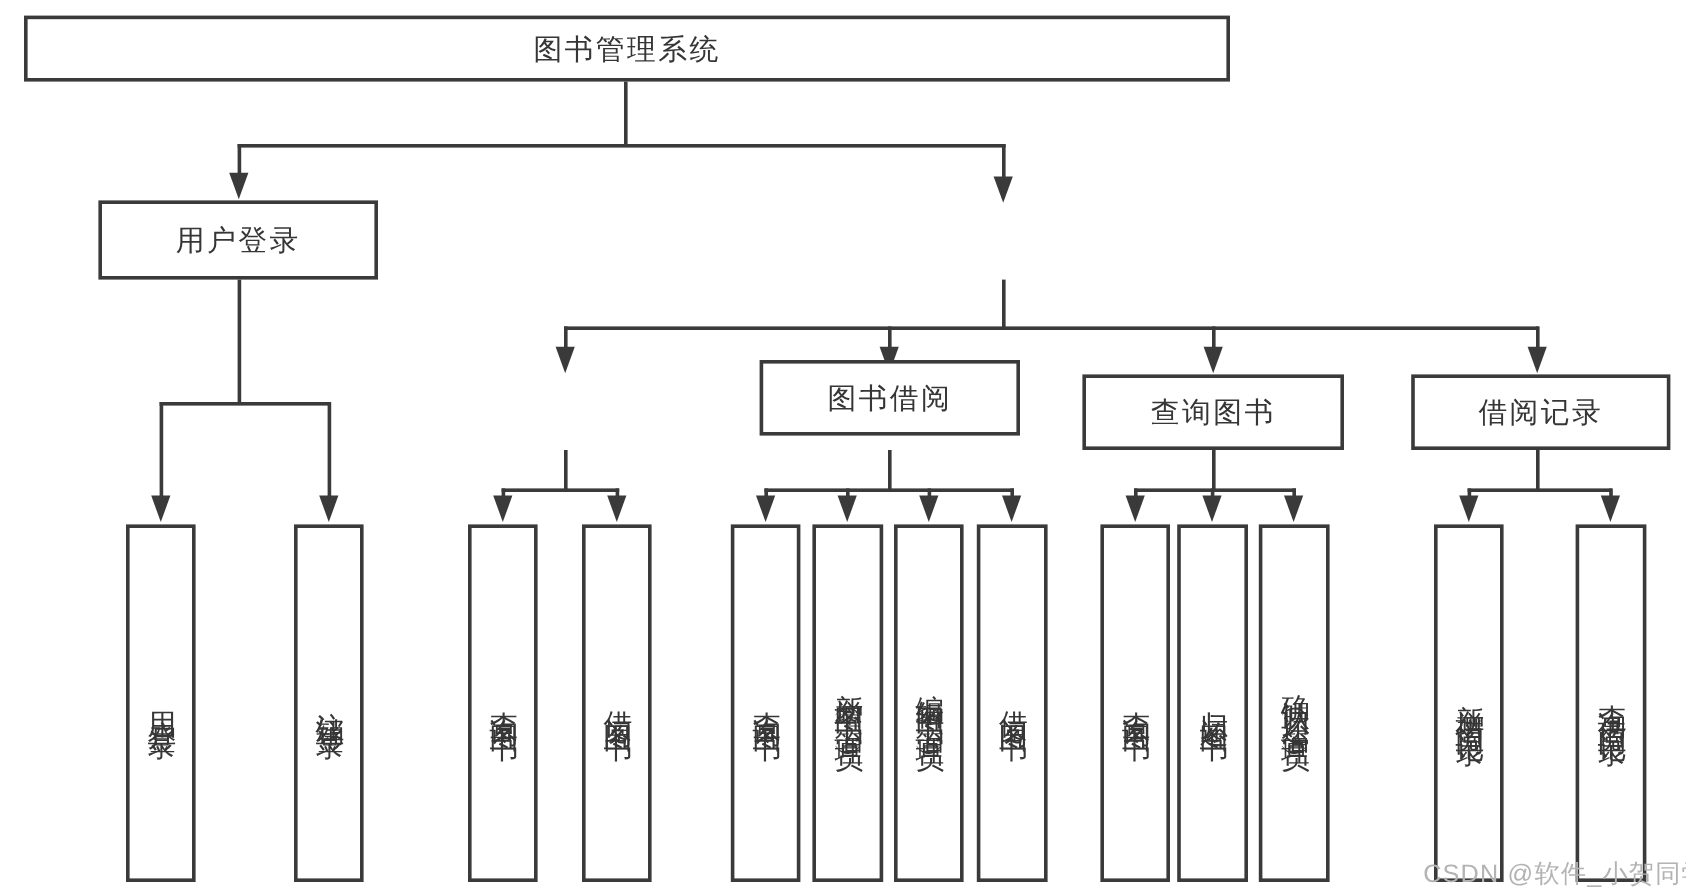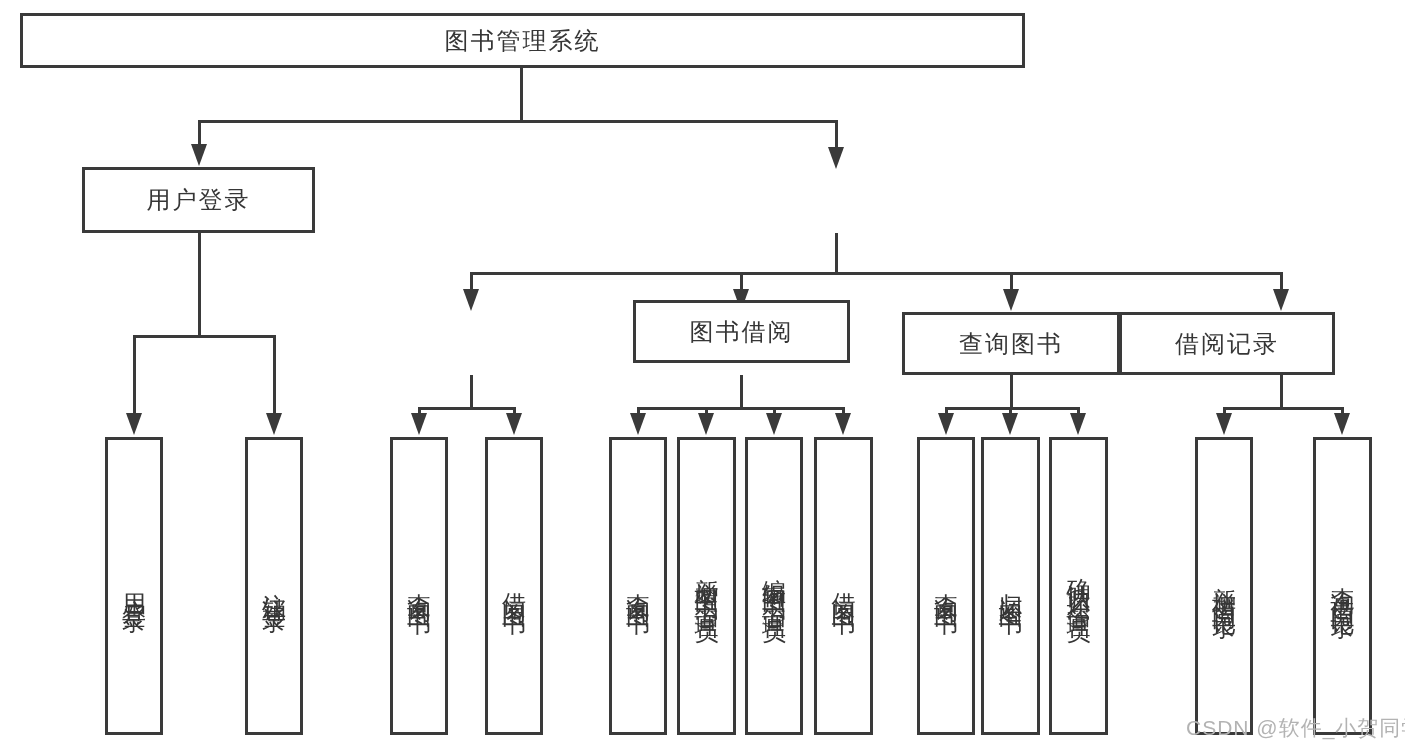--- a/index.html
+++ b/index.html
@@ -90,21 +90,21 @@
   <div class="arrow" style="left:463px; top:289px"></div>
   <div class="vline" style="left:740px; top:272px; height:18px"></div>
   <div class="arrow" style="left:733px; top:289px"></div>
   <div class="vline" style="left:1010px; top:272px; height:18px"></div>
   <div class="arrow" style="left:1003px; top:289px"></div>
   <div class="vline" style="left:1280px; top:272px; height:18px"></div>
   <div class="arrow" style="left:1273px; top:289px"></div>
 
   <div class="node" style="left:633px; top:300px; width:217px; height:63px">图书借阅</div>
   <div class="node" style="left:902px; top:312px; width:218px; height:63px">查询图书</div>
-  <div class="node" style="left:1119px; top:312px; width:216px; height:63px">借阅记录</div>
+  <div class="node" style="left:1176px; top:312px; width:216px; height:63px">借阅记录</div>
 
   <div class="vline" style="left:470px; top:375px; height:34px"></div>
   <div class="hline" style="left:418px; top:407px; width:98px"></div>
   <div class="vline" style="left:418px; top:407px; height:10px"></div>
   <div class="arrow" style="left:411px; top:413px"></div>
   <div class="vline" style="left:513px; top:407px; height:10px"></div>
   <div class="arrow" style="left:506px; top:413px"></div>
 
   <div class="vline" style="left:740px; top:375px; height:34px"></div>
   <div class="hline" style="left:637px; top:407px; width:208px"></div>

